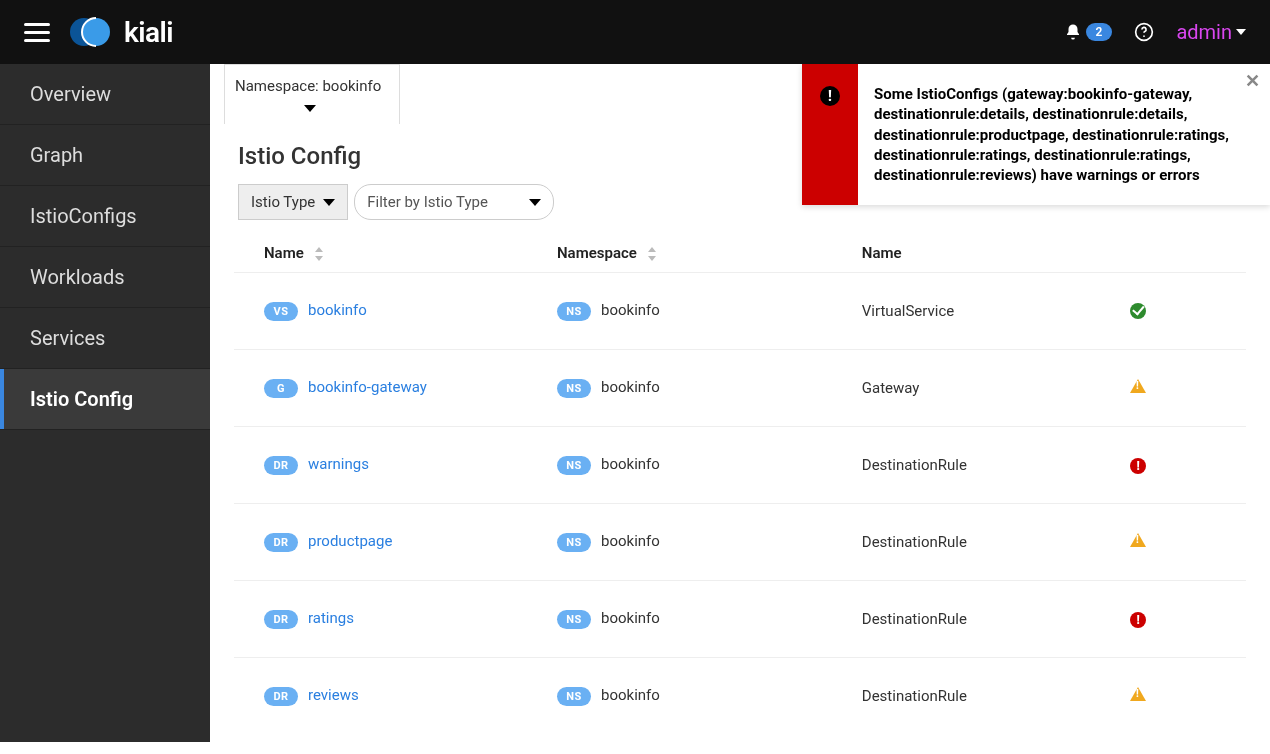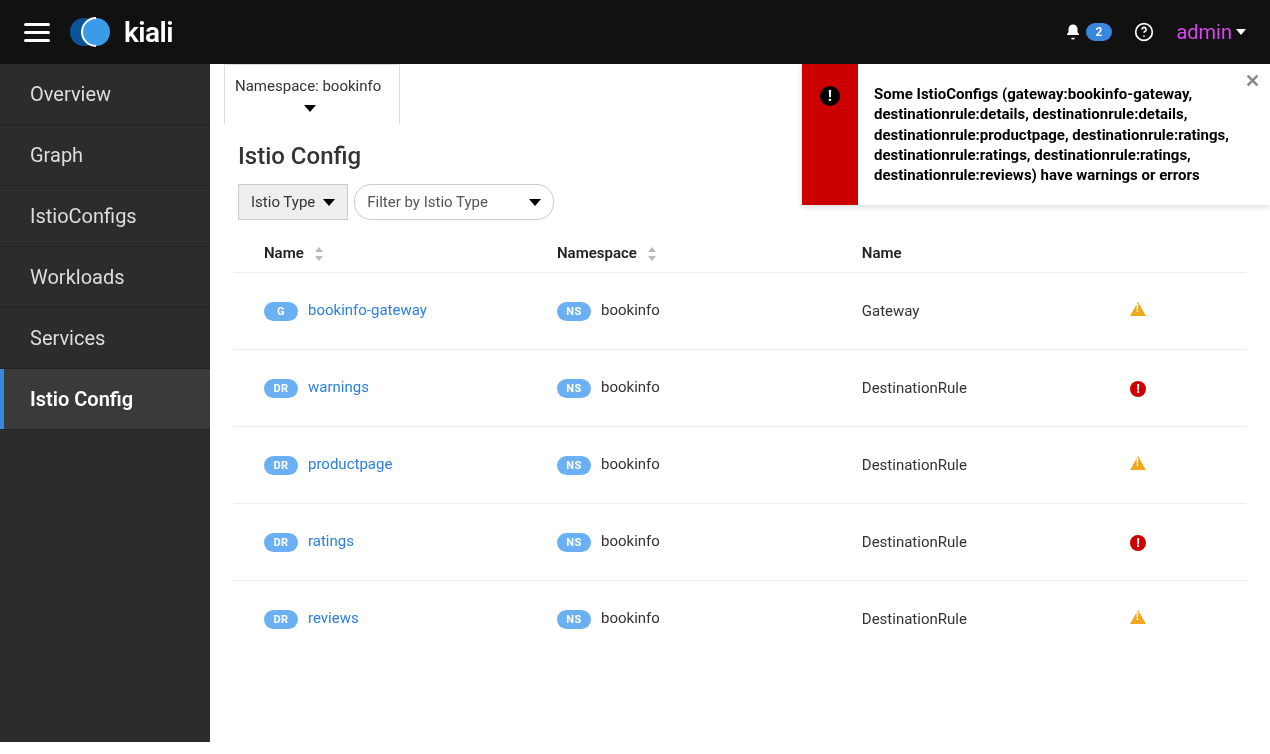--- a/index.html
+++ b/index.html
@@ -151,20 +151,26 @@
             </span>
           </th>
           <th class="col-type">
             <span>Name</span>
           </th>
           <th class="col-status"></th>
         </tr>
       </thead>
       <tbody id="table-body">
           <tr>
+            <td class="col-name"><span class="type-badge">VS</span><a class="link">bookinfo</a></td>
+            <td class="col-ns ns-cell"><span class="type-badge">NS</span><span>bookinfo</span></td>
+            <td class="col-type">VirtualService</td>
+            <td class="col-status"><span class="status-ok"></span></td>
+          </tr>
+          <tr>
             <td class="col-name"><span class="type-badge">G</span><a class="link">bookinfo-gateway</a></td>
             <td class="col-ns ns-cell"><span class="type-badge">NS</span><span>bookinfo</span></td>
             <td class="col-type">Gateway</td>
             <td class="col-status"><span class="status-warn"></span></td>
           </tr>
           <tr>
             <td class="col-name"><span class="type-badge">DR</span><a class="link">warnings</a></td>
             <td class="col-ns ns-cell"><span class="type-badge">NS</span><span>bookinfo</span></td>
             <td class="col-type">DestinationRule</td>
             <td class="col-status"><span class="status-err"></span></td>

